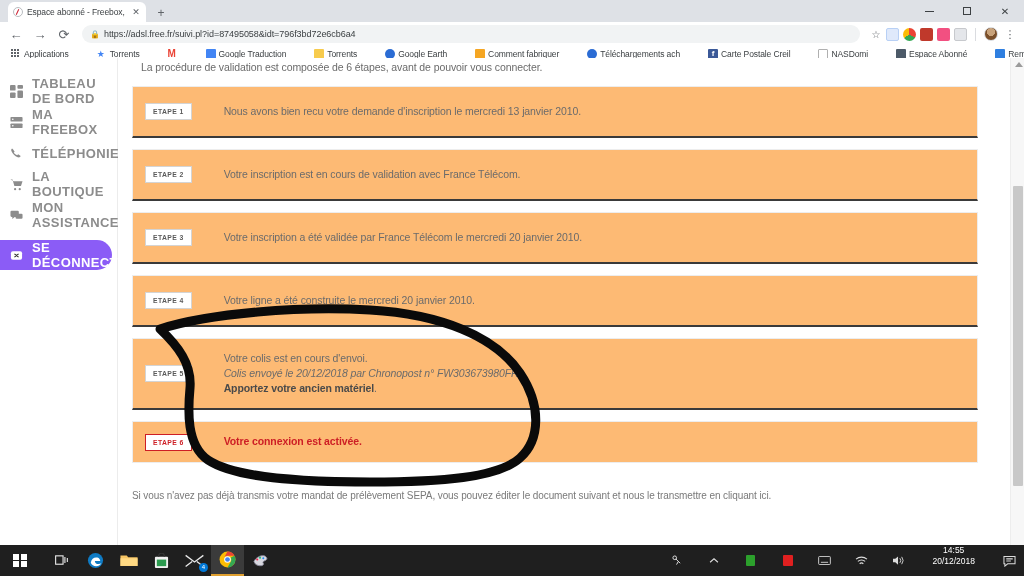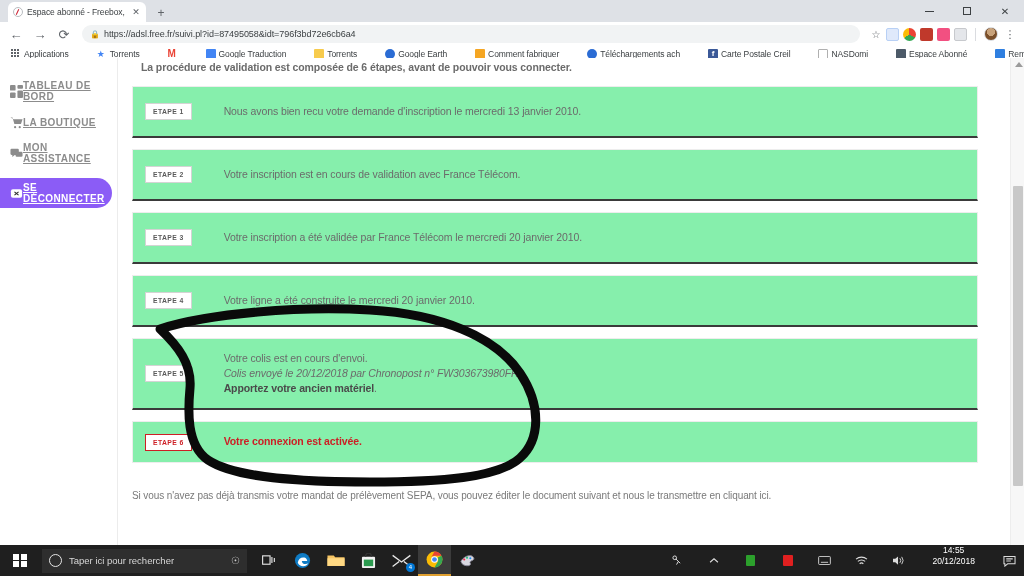--- a/index.html
+++ b/index.html
@@ -147,26 +147,25 @@
     border-right: 1px solid #ececec;
   }
   .logo {
     font-family: "DejaVu Serif", serif;
     font-style: italic; font-weight: bold;
     font-size: 25px; color: #cd1e25;
     padding: 22px 0 0 10px; letter-spacing: -1px;
   }
   .nav { margin-top: 18px; }
   .nav-item {
-    display: flex; align-items: center; 
+    display: flex; align-items: center; gap: 9px;
     height: 30px; padding-left: 9px;
-    font-size: 10px; letter-spacing: 0.4px;
+    font-size: 13px; letter-spacing: 0.4px;
     color: #8c8c8c; font-weight: bold;
     margin-bottom: 1px;
-    text-decoration: underline;
   }
   .nav-item .ico { width: 14px; height: 14px; flex: 0 0 auto; color: #8c8c8c; display:flex; align-items:center; justify-content:center;}
   .nav-item.active {
     background: #cd1e25; color: #ffffff;
     border-radius: 0 15px 15px 0;
     width: 112px;
   }
   .nav-item.active .ico { color: #ffffff; }
   .nav-item.logout {
     background: #8b5cf6; color: #ffffff;
@@ -177,26 +176,25 @@
 
   
   .main {
     position: absolute; left: 118px; top: 0; right: 0; height: 487px;
     background: #ffffff;
   }
   .intro {
     font-size: 10.5px; color: #6b6b6b;
     padding: 3px 0 0 23px;
     letter-spacing: -0.1px;
-    font-weight: bold;
   }
   .steps { margin-top: 13px; padding-left: 14px; padding-right: 46px; }
   .step {
     position: relative;
-    background: #86efac;
+    background: #fdba74;
     border: 1px solid #ededed;
     border-bottom: 2.5px solid #3a3a3a;
     min-height: 52px;
     display: flex; align-items: center;
     margin-bottom: 11px;
     padding: 7px 0;
   }
   .step.last { border-bottom: 1px solid #ededed; }
   .badge {
     flex: 0 0 auto;
@@ -407,22 +405,41 @@
                   <rect x="0" y="0" width="6" height="6" rx="1"></rect>
                   <rect x="8" y="0" width="6" height="4" rx="1"></rect>
                   <rect x="0" y="8" width="6" height="6" rx="1"></rect>
                   <rect x="8" y="6" width="6" height="8" rx="1"></rect>
                 </svg>
             </span>
             <span>TABLEAU DE BORD</span>
           </div>
 
 
-
-
+          <div class="nav-item">
+            <span class="ico">
+              <svg width="13" height="13" viewBox="0 0 14 14" fill="currentColor">
+                  <rect x="0.5" y="1" width="13" height="5" rx="1"></rect>
+                  <rect x="0.5" y="8" width="13" height="5" rx="1"></rect>
+                  <circle cx="3" cy="3.5" r="0.9" fill="#fff"></circle>
+                  <circle cx="3" cy="10.5" r="0.9" fill="#fff"></circle>
+                </svg>
+            </span>
+            <span>MA FREEBOX</span>
+          </div>
+
+
+          <div class="nav-item">
+            <span class="ico">
+              <svg width="13" height="13" viewBox="0 0 14 14" fill="currentColor">
+                  <path d="M2.2 1.6c-.8.6-1.1 1.7-.7 2.7a13 13 0 006.8 6.8c1 .4 2.1.1 2.7-.7l.5-.7-2.7-1.8-1.1 1A10 10 0 014 6.3l1-1.1L3.2 2.5z"></path>
+                </svg>
+            </span>
+            <span>TÉLÉPHONIE</span>
+          </div>
 
           <div class="nav-item">
             <span class="ico">
               <svg width="13" height="13" viewBox="0 0 14 14" fill="currentColor">
                   <path d="M0.5 1.5h2.2l2 7.2h7.1l1.7-5.2H4"></path>
                   <circle cx="5.5" cy="12" r="1.2"></circle>
                   <circle cx="10.5" cy="12" r="1.2"></circle>
                 </svg>
             </span>
             <span>LA BOUTIQUE</span>
@@ -513,25 +530,20 @@
 
   <div class="taskbar">
     <div class="start">
       <span class="winlogo">
           <i></i>
           <i></i>
           <i></i>
           <i></i>
         </span>
     </div>
-    <div class="search-box">
-      <span class="circ"></span>
-      <span class="search-ph">Taper ici pour rechercher</span>
-      <span class="mic">☉</span>
-    </div>
     <div class="tb-icons">
       <div class="tbi">
         <svg width="15" height="13" viewBox="0 0 16 14" fill="none" stroke="#e8e8e8" stroke-width="1.2">
             <rect x="0.6" y="2" width="8" height="9"></rect>
             <path d="M10.6 3.2v6.6M13.2 4.4v4.2"></path>
           </svg>
       </div>
       <div class="tbi">
         <svg width="17" height="17" viewBox="0 0 18 18">
             <circle cx="9" cy="9" r="8" fill="#0f7bc4"></circle>

